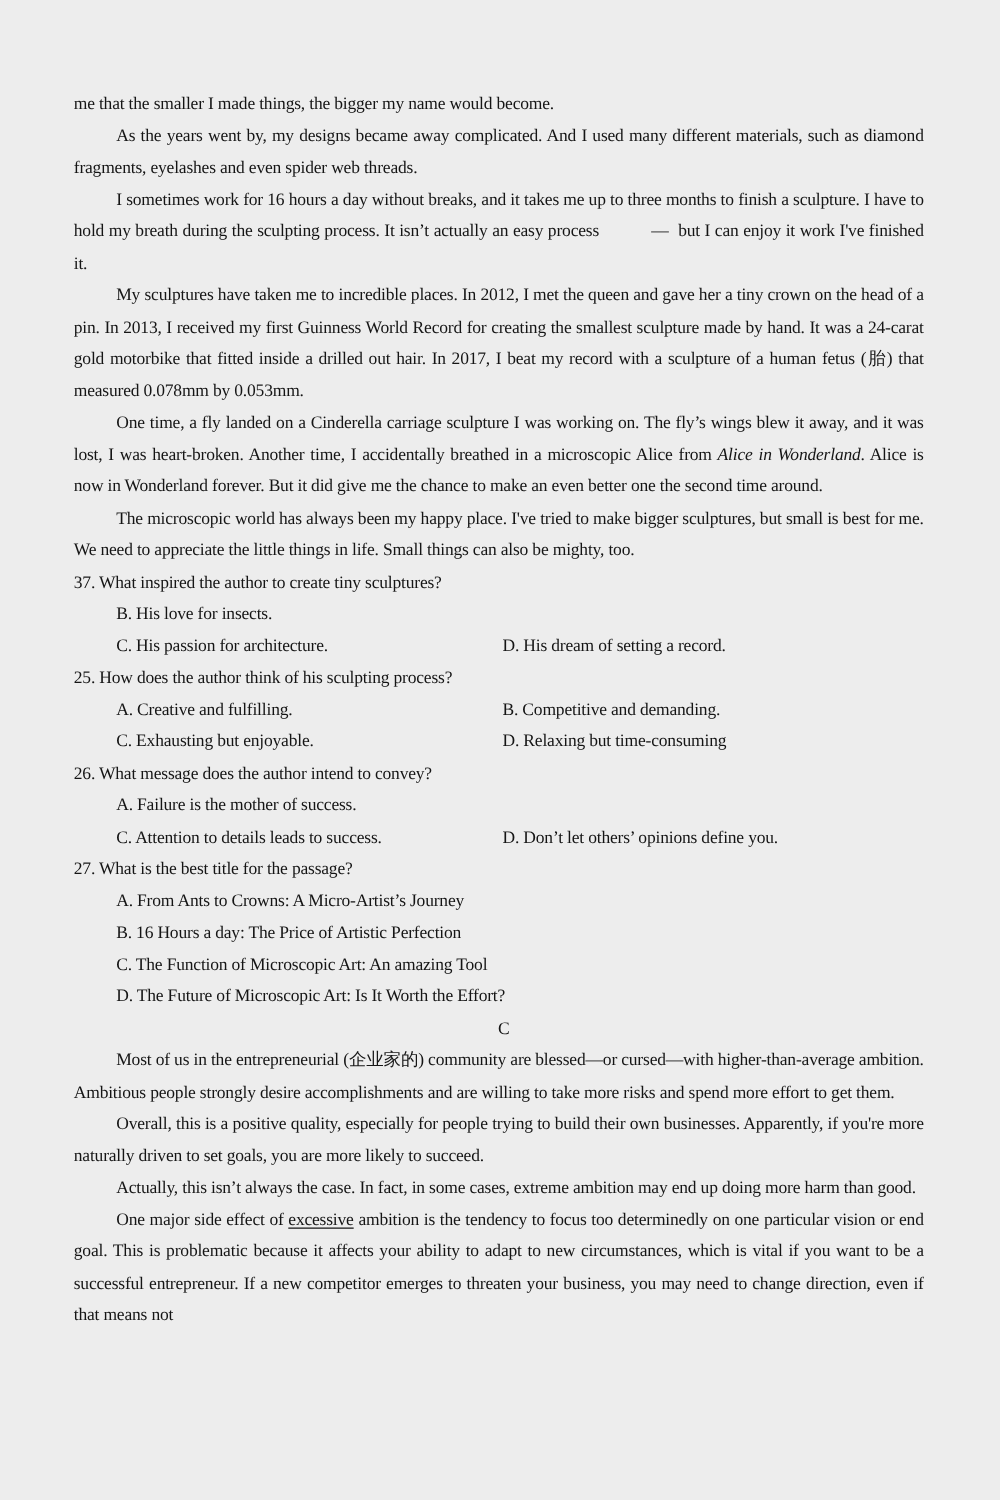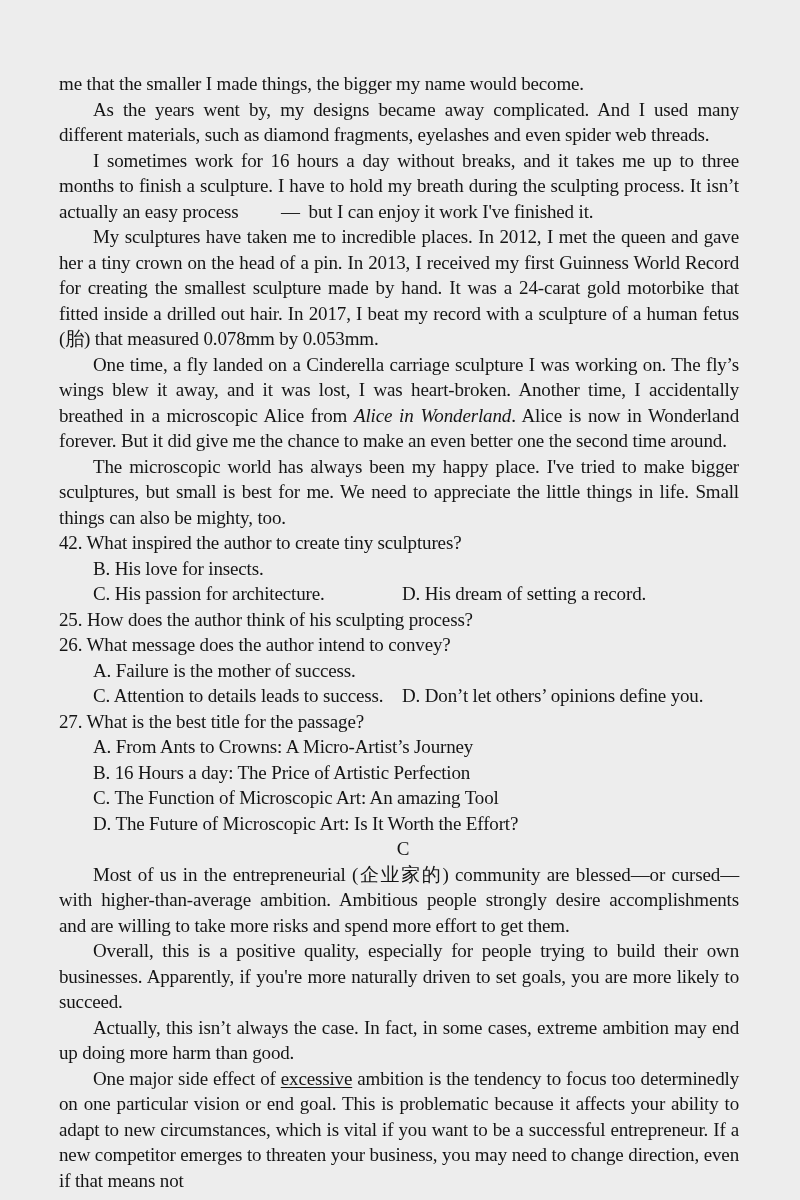--- a/index.html
+++ b/index.html
@@ -13,21 +13,21 @@
       overflow: hidden;
       position: relative;
       font-family: "Liberation Serif", "DejaVu Serif", serif;
       color: #151515;
     }
     .page {
       position: absolute;
       left: 59px;
       top: 71px;
       width: 680px;
-      font-size: 19px;
+      font-size: 14px;
       line-height: 25.5px;
       letter-spacing: -0.15px;
     }
     p {
       margin: 0;
       text-align: justify;
     }
     p.indent {
       text-indent: 34px;
     }
@@ -81,34 +81,44 @@
   <div>
     <p class="noindent">me that the smaller I made things, the bigger my name would become.</p>
     <p class="indent">As the years went by, my designs became away complicated. And I used many different materials, such as diamond fragments, eyelashes and even spider web threads.</p>
     <p class="indent"><span>I sometimes work for 16 hours a day without breaks, and it takes me up to three months to finish a sculpture. I have to hold my breath during the sculpting process. It isn’t actually an easy process</span> <span class="dash-wide">—</span> <span>but I can enjoy it work I've finished it.</span></p>
     <p class="indent">My sculptures have taken me to incredible places. In 2012, I met the queen and gave her a tiny crown on the head of a pin. In 2013, I received my first Guinness World Record for creating the smallest sculpture made by hand. It was a 24-carat gold motorbike that fitted inside a drilled out hair. In 2017, I beat my record with a sculpture of a human fetus (胎) that measured 0.078mm by 0.053mm.</p>
     <p class="indent"><span>One time, a fly landed on a Cinderella carriage sculpture I was working on. The fly’s wings blew it away, and it was lost, I was heart-broken. Another time, I accidentally breathed in a microscopic Alice from </span><span class="ital">Alice in Wonderland</span><span>. Alice is now in Wonderland forever. But it did give me the chance to make an even better one the second time around.</span></p>
     <p class="indent">The microscopic world has always been my happy place. I've tried to make bigger sculptures, but small is best for me. We need to appreciate the little things in life. Small things can also be mighty, too.</p>
   </div>
 
   <div>
-    <div class="q-stem">42. What inspired the author to create tiny sculptures?</div>
+    <div class="q-stem">37. What inspired the author to create tiny sculptures?</div>
     <div class="opts">
       <div class="opt-row">
         <span class="opt">B. His love for insects.</span>
       </div>
       <div class="opt-row">
         <span class="opt col1">C. His passion for architecture.</span>
         <span class="opt">D. His dream of setting a record.</span>
       </div>
     </div>
   </div>
 
   <div>
     <div class="q-stem">25. How does the author think of his sculpting process?</div>
+    <div class="opts">
+      <div class="opt-row">
+        <span class="opt col1">A. Creative and fulfilling.</span>
+        <span class="opt">B. Competitive and demanding.</span>
+      </div>
+      <div class="opt-row">
+        <span class="opt col1">C. Exhausting but enjoyable.</span>
+        <span class="opt">D. Relaxing but time-consuming</span>
+      </div>
+    </div>
   </div>
 
   <div>
     <div class="q-stem">26. What message does the author intend to convey?</div>
     <div class="opts">
       <div class="opt-row">
         <span class="opt col1">A. Failure is the mother of success.</span>
       </div>
       <div class="opt-row">
         <span class="opt col1">C. Attention to details leads to success.</span>

